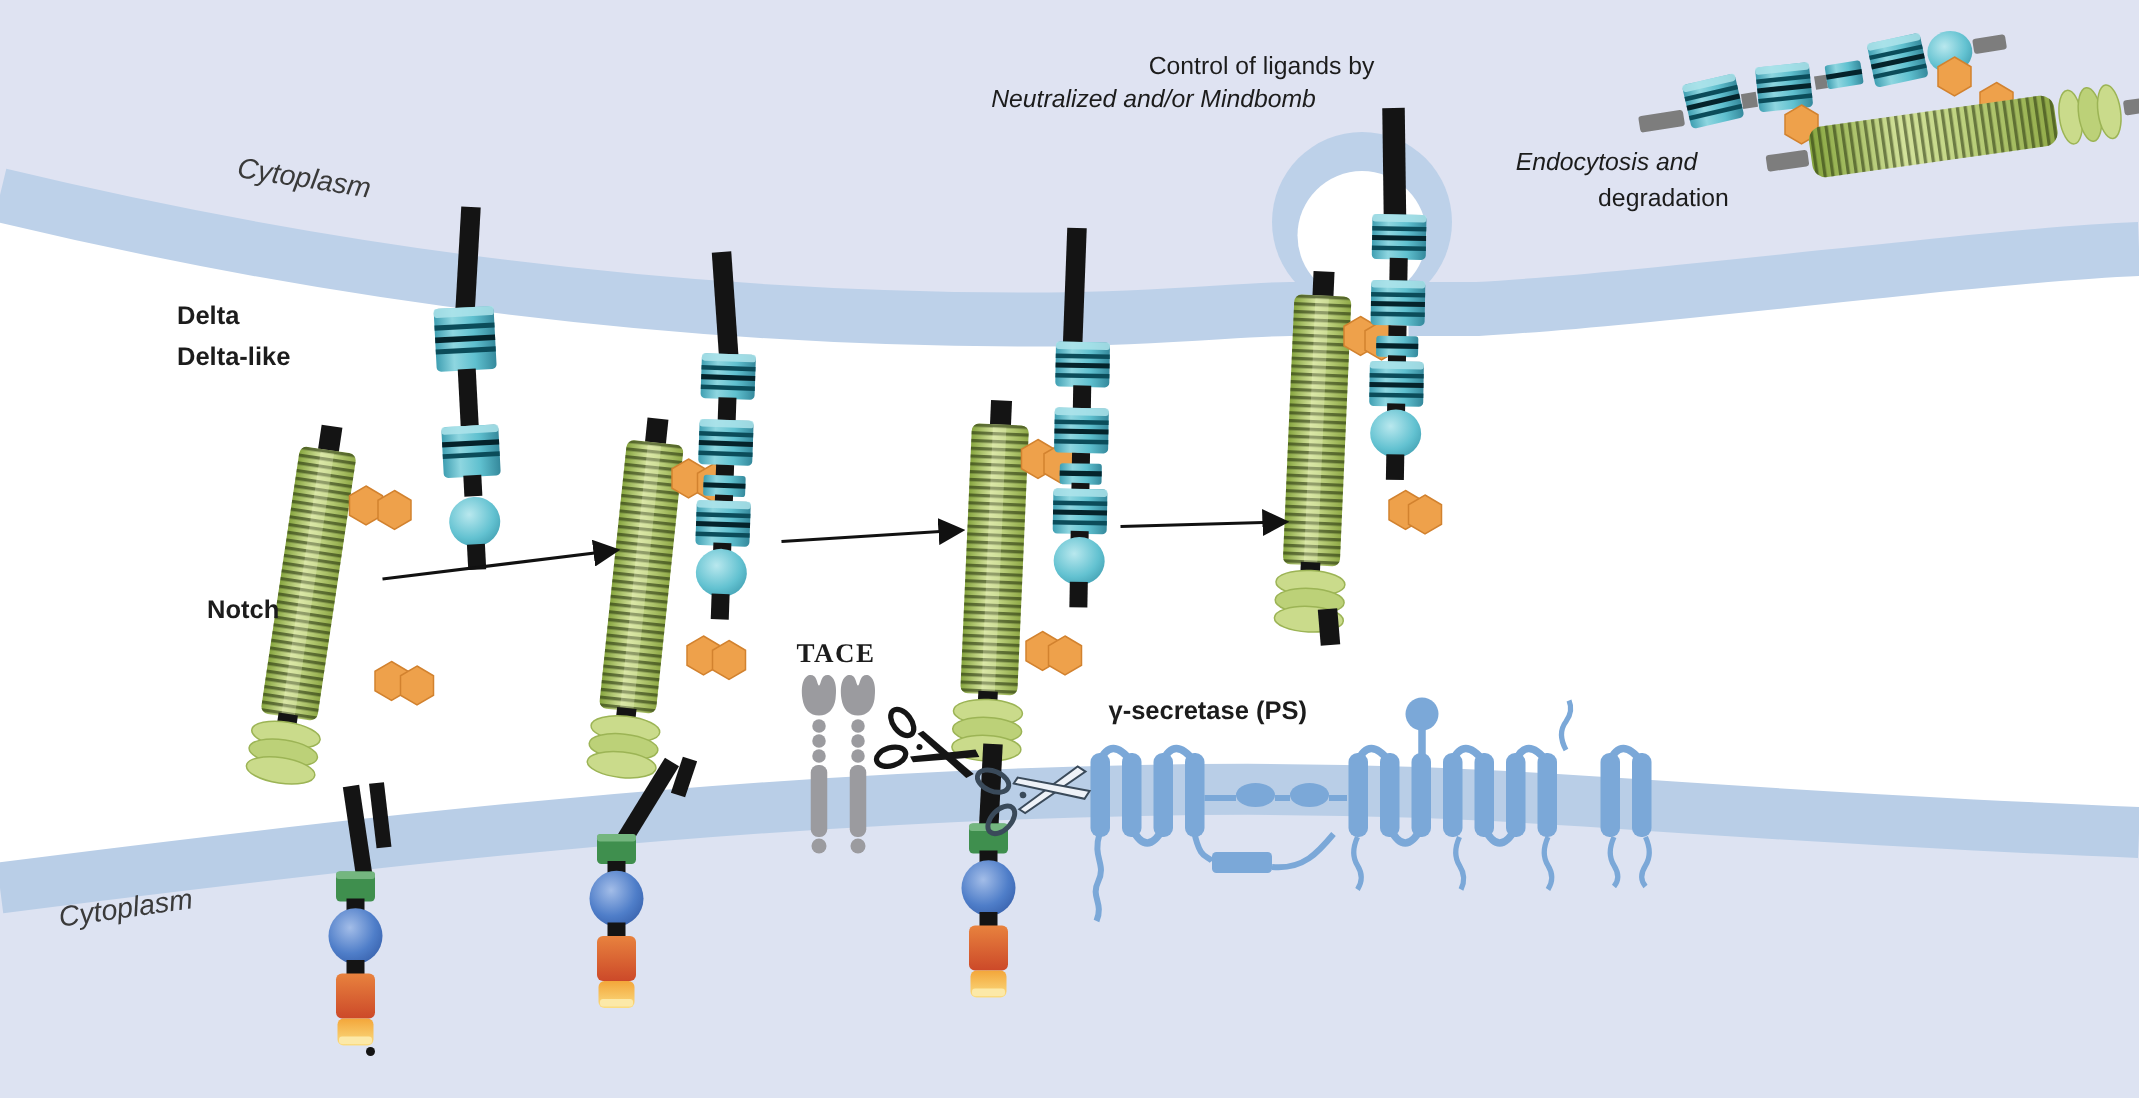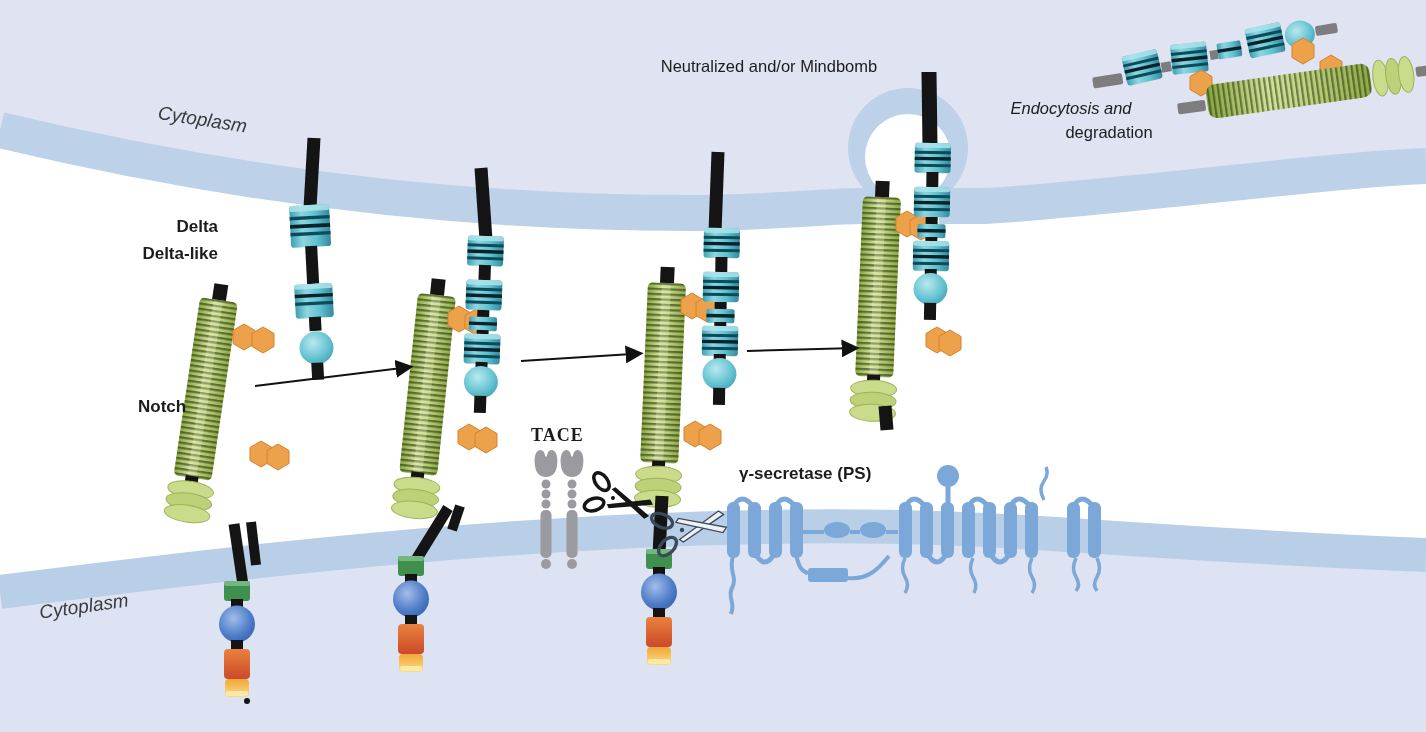--- a/index.html
+++ b/index.html
@@ -3,21 +3,21 @@
 <meta charset="utf-8">
 <style>
   html,body{margin:0;padding:0;background:#fff;}
   #canvas{position:relative;width:1426px;height:732px;overflow:hidden;background:#fff;
           font-family:"Liberation Sans", sans-serif;}
   #canvas svg{position:absolute;left:0;top:0;}
   .lbl{position:absolute;color:#1c1c1c;white-space:nowrap;line-height:1.15;}
   .lbl.italic{font-style:italic;color:#3a3a3a;}
   .lbl.bold{font-weight:bold;}
   .lbl.center{text-align:center;}
-  .lbl.right{text-align:right;margin-top:16px;}
+  .lbl.right{}
 </style>
 </head>
 <body>
 
 <div id="canvas">
 
 <svg width="1426" height="732" viewBox="0 0 1426 732">
   <defs>
     <linearGradient id="notchG" x1="0" y1="0" x2="1" y2="0">
       <stop offset="0" stop-color="#86a53e"></stop>
@@ -311,21 +311,22 @@
   </g>
 </svg>
 
 <div class="lbl italic" style="left:160px;top:102px;font-size:19px;transform:rotate(9deg);transform-origin:left top;">Cytoplasm</div>
 
 <div class="lbl bold right" style="left:118px;top:201px;width:100px;font-size:17px;">Delta</div>
 <div class="lbl bold right" style="left:118px;top:228px;width:100px;font-size:17px;">Delta-like</div>
 
 <div class="lbl bold" style="left:138px;top:397px;font-size:17px;">Notch</div>
 
-<div class="lbl center" style="left:640px;top:57px;width:258px;font-size:16.5px;">Neutralized and/or Mindbomb</div>
+<div class="lbl center" style="left:720px;top:35px;width:242px;font-size:16.5px;">Control of ligands by</div>
+<div class="lbl center" style="left:640px;top:57px;width:258px;font-size:16.5px;font-style:italic;">Neutralized and/or Mindbomb</div>
 
 <div class="lbl center" style="left:990px;top:99px;width:162px;font-size:16.5px;font-style:italic;">Endocytosis and</div>
 <div class="lbl center" style="left:1028px;top:123px;width:162px;font-size:16.5px;text-align:center;">degradation</div>
 
 <div class="lbl bold" style="left:531px;top:425px;font-size:18px;letter-spacing:1px;font-family:Liberation Serif, serif;">TACE</div>
 
 <div class="lbl bold" style="left:739px;top:464px;font-size:17px;">γ-secretase (PS)</div>
 
 
 <div class="lbl italic" style="left:38px;top:602px;font-size:19px;transform:rotate(-8deg);transform-origin:left top;">Cytoplasm</div>

